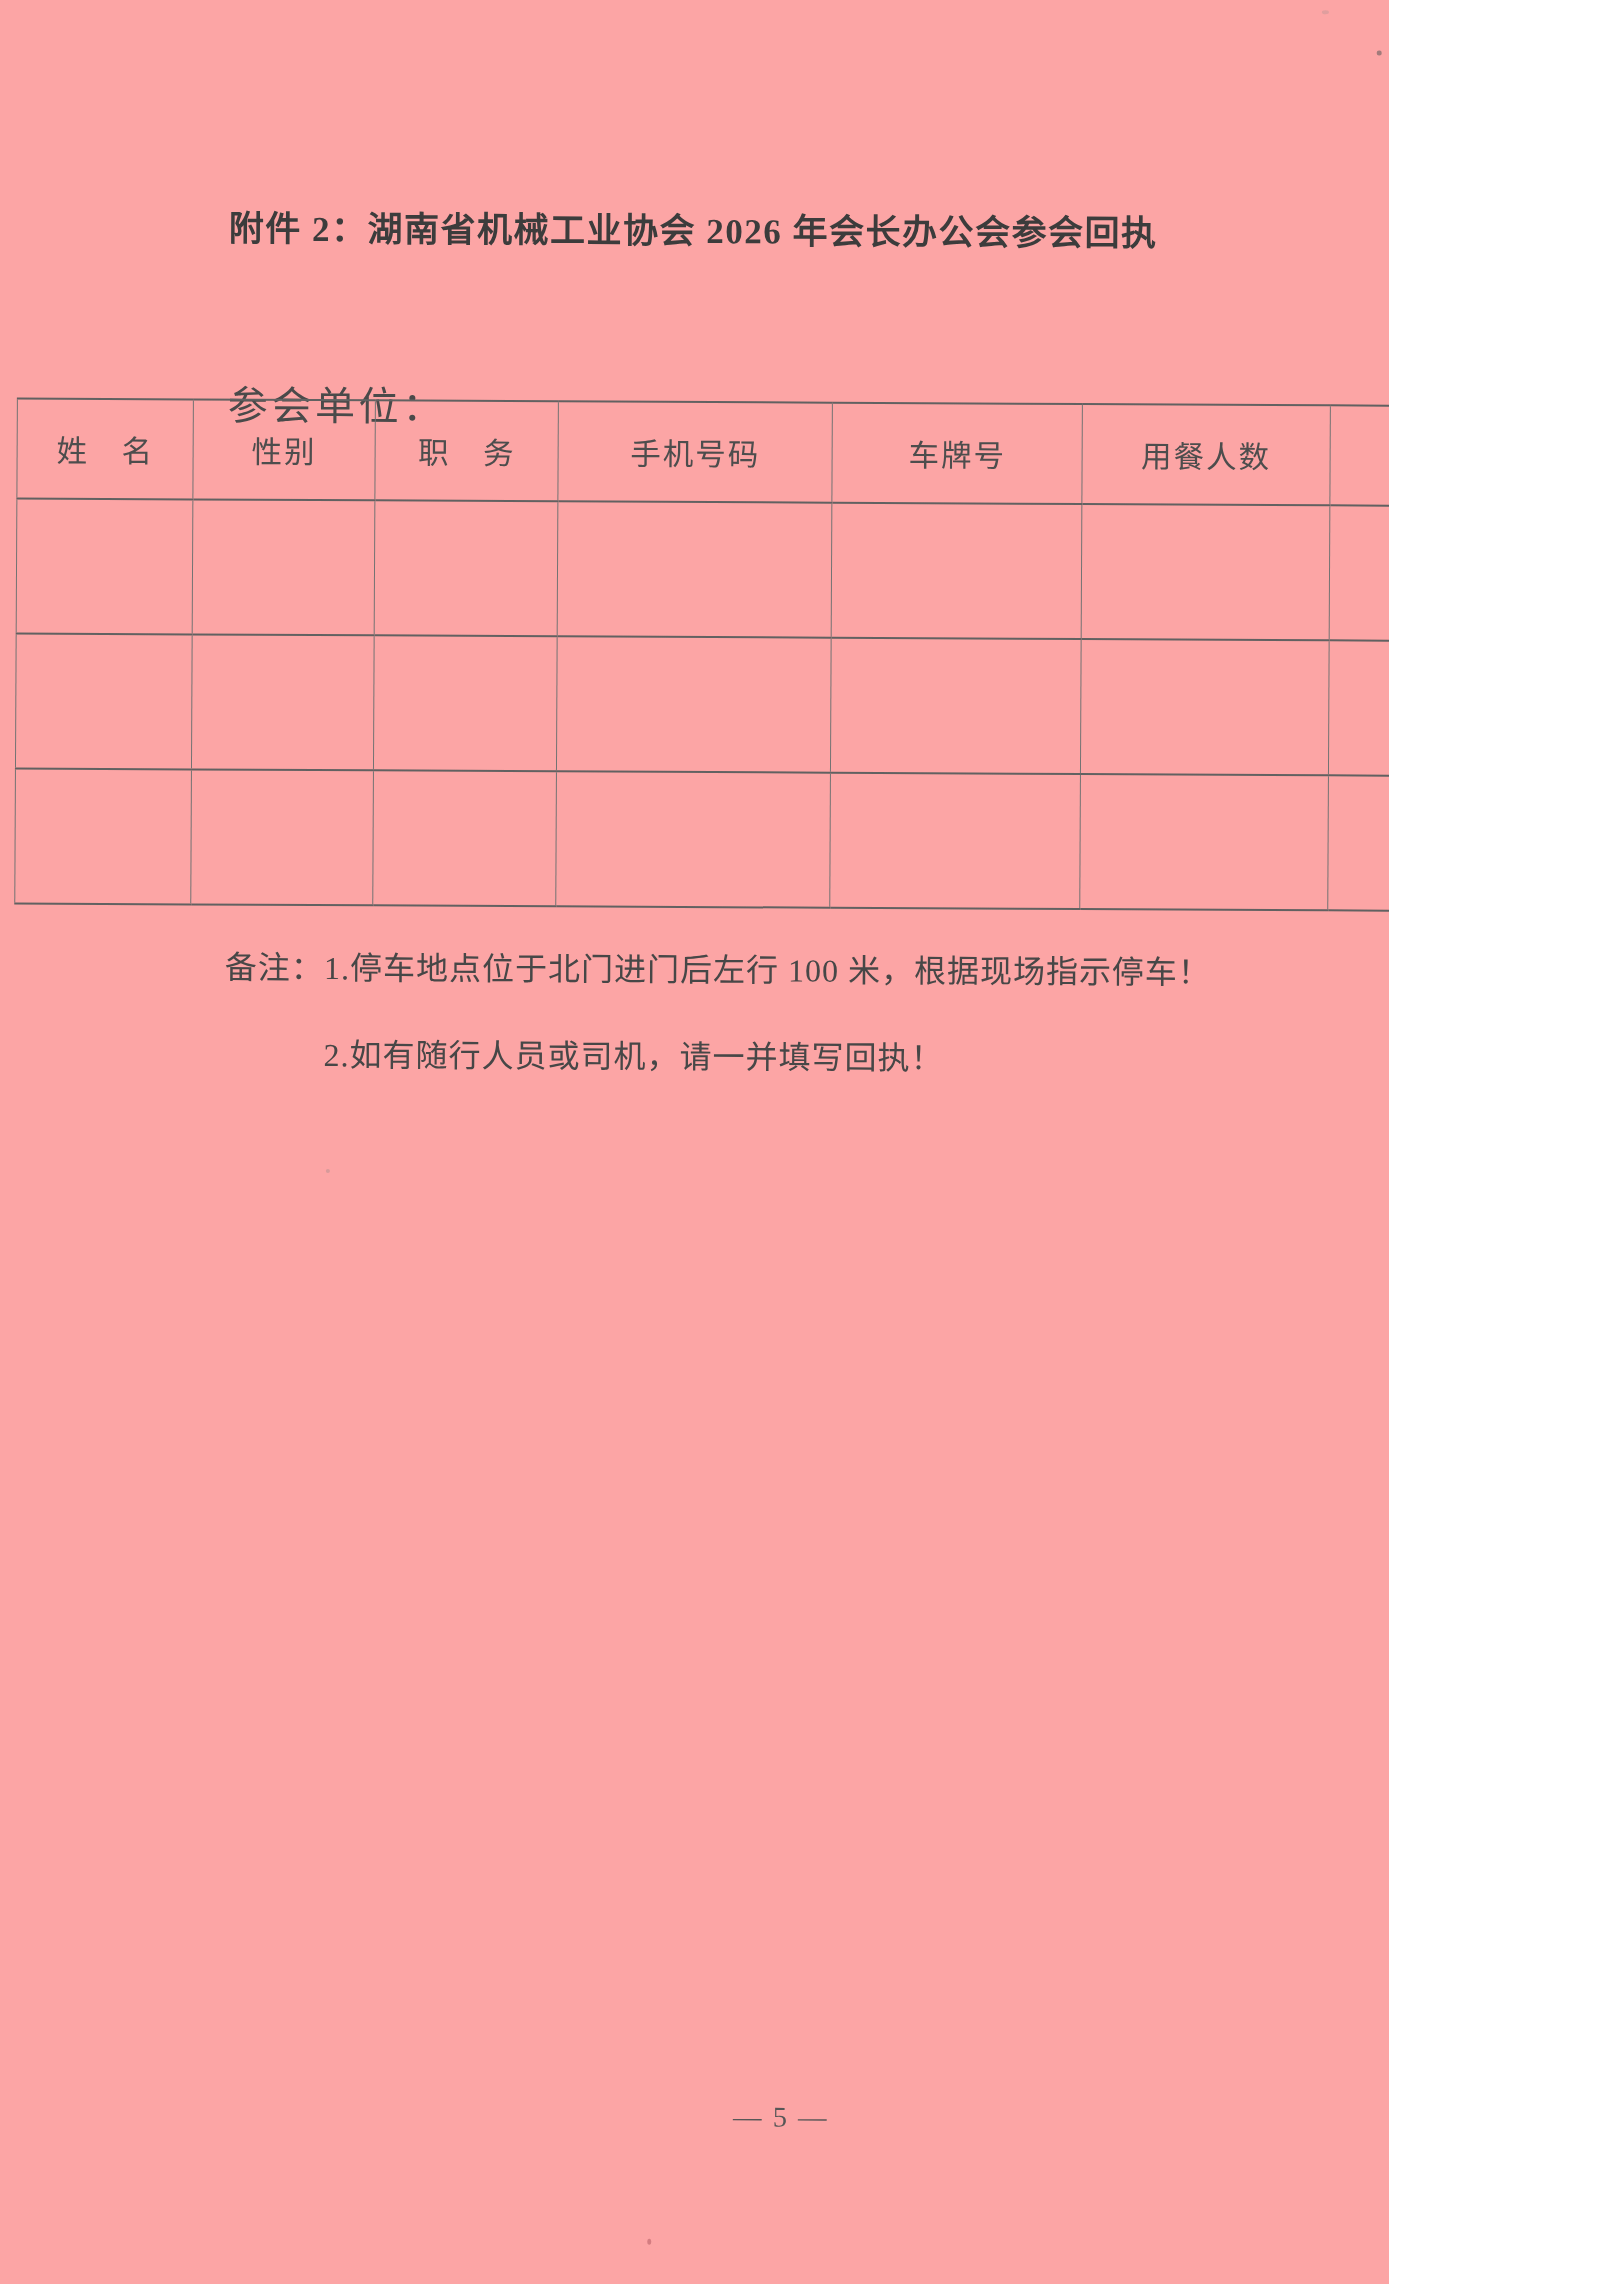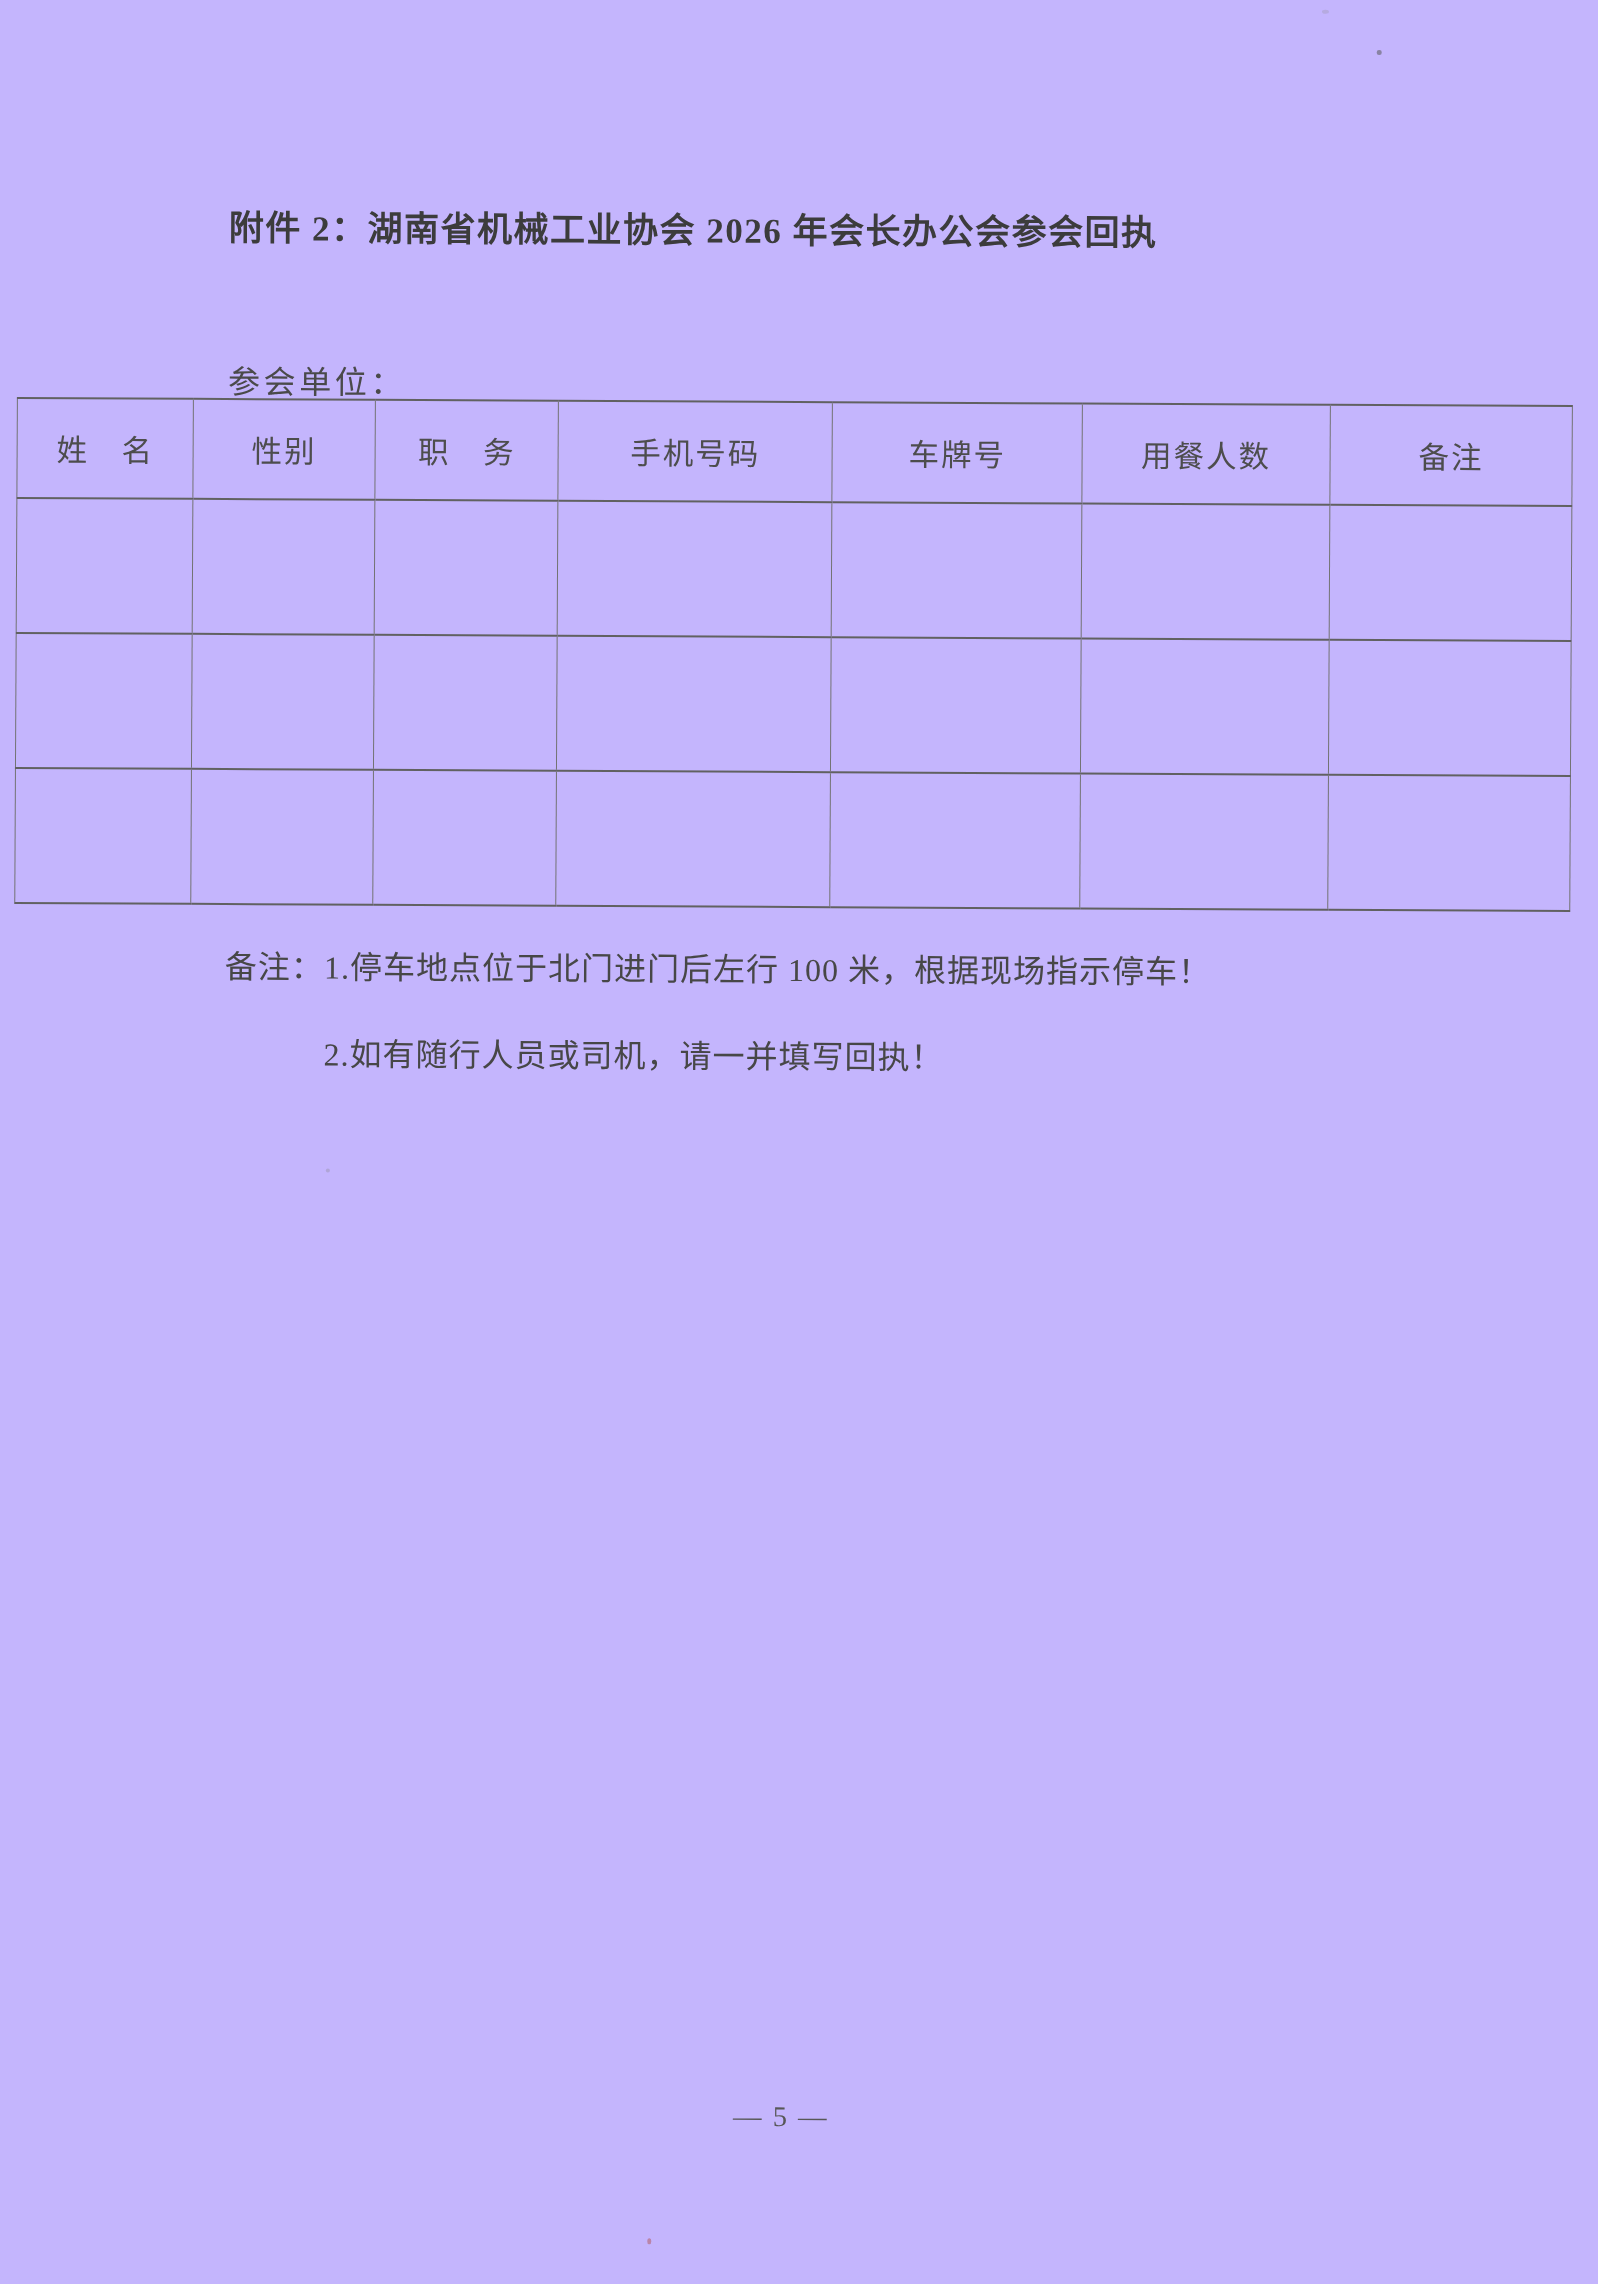--- a/index.html
+++ b/index.html
@@ -3,23 +3,23 @@
 <meta charset="utf-8">
 <style>
   html, body {
     margin: 0;
     padding: 0;
     background: #ffffff;
   }
 
   .page {
     position: relative;
-    width: 1598px;
+    width: 1389px;
     height: 2284px;
-    background: #c4b5fd;
+    background: #fca5a5;
     overflow: hidden;
     font-family: "Liberation Serif", "DejaVu Serif", serif;
     color: #3f3f3f;
   }
 
   
   .sheet {
     position: absolute;
     inset: 0;
     transform: rotate(0.3deg);
@@ -34,22 +34,22 @@
     font-size: 35px;
     font-weight: 700;
     letter-spacing: 1.5px;
     color: #3c3c3c;
     white-space: nowrap;
   }
 
   .unit-label {
     position: absolute;
     left: 230px;
-    top: 359px;
-    font-size: 32px;
+    top: 376px;
+    font-size: 40px;
     letter-spacing: 3.6px;
     color: #4a4a4a;
     white-space: nowrap;
   }
 
   table.reply-table {
     position: absolute;
     left: 19.3px;
     top: 401px;
     width: 1556px;

